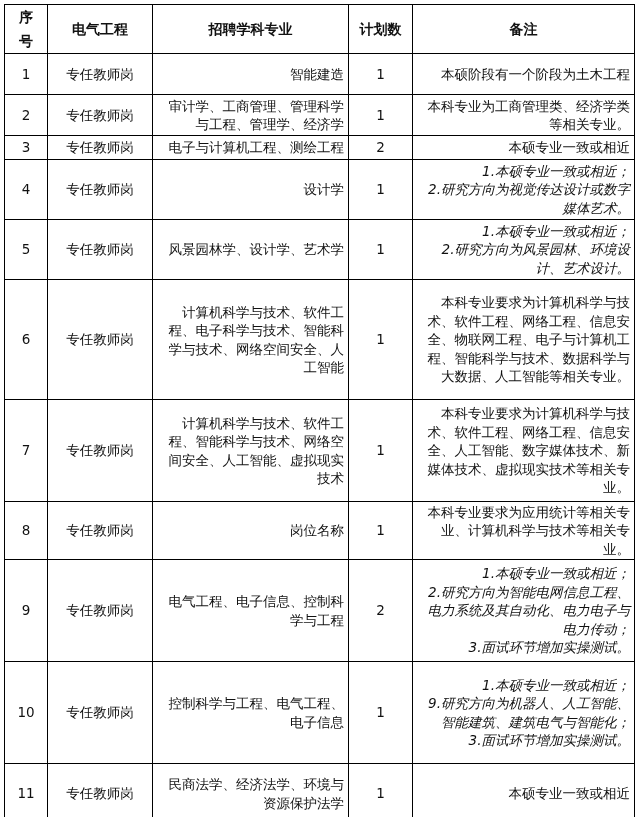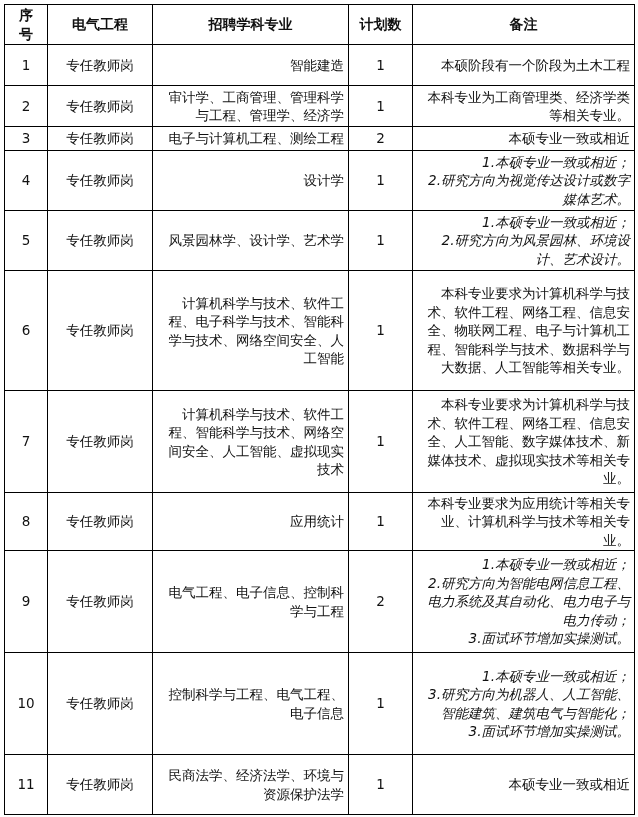--- a/index.html
+++ b/index.html
@@ -18,21 +18,21 @@
 <table>
   <colgroup>
     <col style="width:43px">
     <col style="width:105px">
     <col style="width:196px">
     <col style="width:64px">
     <col style="width:222px">
   </colgroup>
   <thead>
     <tr style="height:40px">
-      <th style="line-height:19px;padding:0 8px;">序号</th>
+      <th style="line-height:24px;padding:0 8px;">序号</th>
       <th>电气工程</th>
       <th>招聘学科专业</th>
       <th>计划数</th>
       <th>备注</th>
     </tr>
   </thead>
   <tbody id="tbody">
       <tr style="height: 41px;">
     <td class="c">1</td>
     <td class="c">专任教师岗</td>
@@ -84,21 +84,21 @@
       <tr style="height: 102px;">
     <td class="c">7</td>
     <td class="c">专任教师岗</td>
     <td class="l">计算机科学与技术、软件工程、智能科学与技术、网络空间安全、人工智能、虚拟现实技术</td>
     <td class="c">1</td>
     <td class="l">本科专业要求为计算机科学与技术、软件工程、网络工程、信息安全、人工智能、数字媒体技术、新媒体技术、虚拟现实技术等相关专业。</td>
   </tr>
       <tr style="height: 58px;">
     <td class="c">8</td>
     <td class="c">专任教师岗</td>
-    <td class="l">应用统计</td>
+    <td class="l">岗位名称</td>
     <td class="c">1</td>
     <td class="l">本科专业要求为应用统计等相关专业、计算机科学与技术等相关专业。</td>
   </tr>
       <tr style="height: 102px;">
     <td class="c">9</td>
     <td class="c">专任教师岗</td>
     <td class="l">电气工程、电子信息、控制科学与工程</td>
     <td class="c">2</td>
     <td class="l">
           <span class="note-line">1.本硕专业一致或相近；</span>
@@ -106,21 +106,21 @@
           <span class="note-line">3.面试环节增加实操测试。</span>
         </td>
   </tr>
       <tr style="height: 102px;">
     <td class="c">10</td>
     <td class="c">专任教师岗</td>
     <td class="l">控制科学与工程、电气工程、电子信息</td>
     <td class="c">1</td>
     <td class="l">
           <span class="note-line">1.本硕专业一致或相近；</span>
-          <span class="note-line">3.研究方向为机器人、人工智能、智能建筑、建筑电气与智能化；</span>
+          <span class="note-line">9.研究方向为机器人、人工智能、智能建筑、建筑电气与智能化；</span>
           <span class="note-line">3.面试环节增加实操测试。</span>
         </td>
   </tr>
       <tr style="height: 60px;">
     <td class="c">11</td>
     <td class="c">专任教师岗</td>
     <td class="l">民商法学、经济法学、环境与资源保护法学</td>
     <td class="c">1</td>
     <td class="l">本硕专业一致或相近</td>
   </tr>

